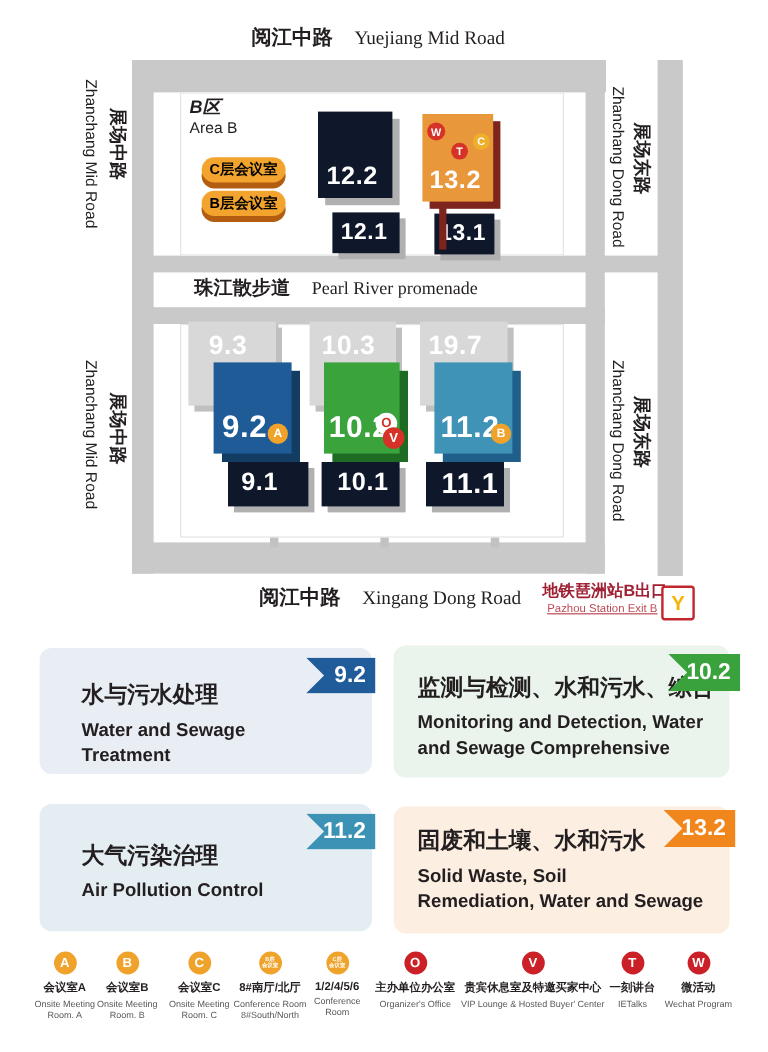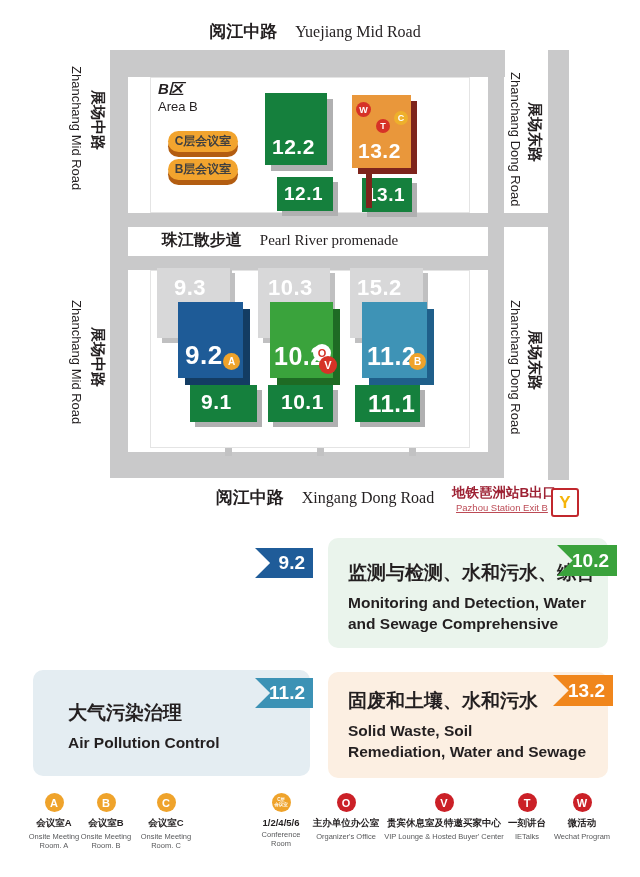--- a/index.html
+++ b/index.html
@@ -4,32 +4,32 @@
 <style>
   html,body{margin:0;padding:0;background:#fff;}
   .page{position:relative;width:640px;height:877px;background:#fff;overflow:hidden;
         font-family:"Liberation Sans","DejaVu Sans",sans-serif;color:#231f20;}
   .abs{position:absolute;}
   .road{position:absolute;background:#c9c9ca;}
   .venue{position:absolute;background:#ffffff;border:1px solid #e4e4e4;box-sizing:border-box;}
   .stub{position:absolute;background:#c2c2c3;}
   .hall{position:absolute;}
   .hall .num{position:absolute;color:#fff;font-weight:bold;letter-spacing:0.5px;}
-  .gray-hall{background:#15803d;box-shadow:5px 5px 0 #b0b0b1;}
+  .gray-hall{background:#0f172a;box-shadow:5px 5px 0 #b0b0b1;}
   .back-hall{background:#d8d8d9;box-shadow:5px 5px 0 #c0c0c1;}
   .hbadge{position:absolute;border-radius:50%;color:#fff;font-weight:bold;
           display:flex;align-items:center;justify-content:center;}
   .roadrow{position:absolute;display:flex;justify-content:center;align-items:baseline;gap:18px;font-family:Liberation Serif, serif;}
   .cn-road{font-weight:bold;font-size:17px;}
   .en-road{font-size:16px;}
   .vlab{position:absolute;transform-origin:0 0;transform:rotate(90deg);white-space:nowrap;}
   .vcn{font-size:15px;font-weight:bold;}
   .ven{font-size:13px;}
   .pill{position:absolute;width:70px;height:21px;border-radius:11px;background:#f2a42e;
-        box-shadow:0 5px 0 #b35d11;color:#404040;font-size:12px;font-weight:bold;
+        box-shadow:0 5px 0 #b35d11;color:#000000;font-size:12px;font-weight:bold;
         display:flex;align-items:center;justify-content:center;}
   .card{position:absolute;border-radius:10px;}
   .card .t-cn{font-weight:bold;font-size:19px;margin:0 0 7px 0;}
   .card .t-en{font-weight:bold;font-size:15.5px;line-height:1.35;white-space:pre-line;}
   .tag{position:absolute;color:#fff;font-weight:bold;font-size:19px;text-align:right;
        box-sizing:border-box;padding-right:8px;
        clip-path:polygon(0 0,100% 0,100% 100%,0 100%,26% 50%);}
   .litem{position:absolute;top:793px;text-align:center;}
   .licon{width:19px;height:19px;border-radius:50%;margin:0 auto;color:#fff;font-weight:bold;
          font-size:11px;display:flex;align-items:center;justify-content:center;}
@@ -108,21 +108,21 @@
   <div class="stub" style="left:317px;top:448px;width:7px;height:8px;"></div>
   <div class="stub" style="left:409px;top:448px;width:7px;height:8px;"></div>
 
   <div class="hall back-hall" style="left:157px;top:268px;width:73px;height:70px;">
     <span class="num" style="left:17px;top:7px;font-size:22px;">9.3</span>
   </div>
   <div class="hall back-hall" style="left:258px;top:268px;width:72px;height:70px;">
     <span class="num" style="left:10px;top:7px;font-size:22px;">10.3</span>
   </div>
   <div class="hall back-hall" style="left:350px;top:268px;width:73px;height:70px;">
-    <span class="num" style="left:7px;top:7px;font-size:22px;">15.2</span>
+    <span class="num" style="left:7px;top:7px;font-size:22px;">19.7</span>
   </div>
 
   <div class="hall gray-hall" style="left:190px;top:385px;width:67px;height:37px;">
     <span class="num" style="left:11px;top:5px;font-size:21px;">9.1</span>
   </div>
   <div class="hall gray-hall" style="left:268px;top:385px;width:65px;height:37px;">
     <span class="num" style="left:13px;top:5px;font-size:21px;">10.1</span>
   </div>
   <div class="hall gray-hall" style="left:355px;top:385px;width:65px;height:37px;">
     <span class="num" style="left:13px;top:5px;font-size:24px;">11.1</span>
@@ -143,20 +143,25 @@
   </div>
 
   <div class="roadrow" style="left:150px;top:486px;width:350px;">
     <span class="cn-road">阅江中路</span>
     <span class="en-road">Xingang Dong Road</span>
   </div>
   <span class="metro-cn" style="left:452px;top:484px;">地铁琶洲站B出口</span>
   <span class="metro-en" style="left:456px;top:502px;text-decoration:underline;">Pazhou Station Exit B</span>
   <div class="metro-logo" style="left:551px;top:488px;">Y</div>
 
+  <div class="card" style="left:33px;top:540px;width:277px;height:105px;background:#e9eef4;padding:26px 0 0 35px;box-sizing:border-box;">
+    <div class="t-cn">水与污水处理</div>
+    <div class="t-en">Water and Sewage
+Treatment</div>
+  </div>
   <div class="tag" style="left:255px;top:548px;width:58px;height:30px;line-height:30px;background:#1f5c99;">9.2</div>
 
   <div class="card" style="left:328px;top:538px;width:280px;height:110px;background:#eaf4ec;padding:22px 0 0 20px;box-sizing:border-box;">
     <div class="t-cn">监测与检测、水和污水、综合</div>
     <div class="t-en">Monitoring and Detection, Water
 and Sewage Comprehensive</div>
   </div>
   <div class="tag" style="left:557px;top:545px;width:60px;height:31px;line-height:31px;background:#3aa23c;">10.2</div>
 
   <div class="card" style="left:33px;top:670px;width:277px;height:106px;background:#e4edf2;padding:30px 0 0 35px;box-sizing:border-box;">
@@ -182,20 +187,29 @@
     <div class="licon yellow">B</div>
     <div class="cn">会议室B</div>
     <div class="en">Onsite Meeting
 Room. B</div>
   </div>
   <div class="litem" style="left:126px;width:80px;">
     <div class="licon yellow">C</div>
     <div class="cn">会议室C</div>
     <div class="en">Onsite Meeting
 Room. C</div>
+  </div>
+  <div class="litem" style="left:175px;width:100px;">
+    <div class="licon yellow">
+      <span class="licon-lines">B层
+会议室</span>
+    </div>
+    <div class="cn">8#南厅/北厅</div>
+    <div class="en">Conference Room
+8#South/North</div>
   </div>
   <div class="litem" style="left:241px;width:80px;">
     <div class="licon yellow">
       <span class="licon-lines">C层
 会议室</span>
     </div>
     <div class="cn">1/2/4/5/6</div>
     <div class="en">Conference
 Room</div>
   </div>

